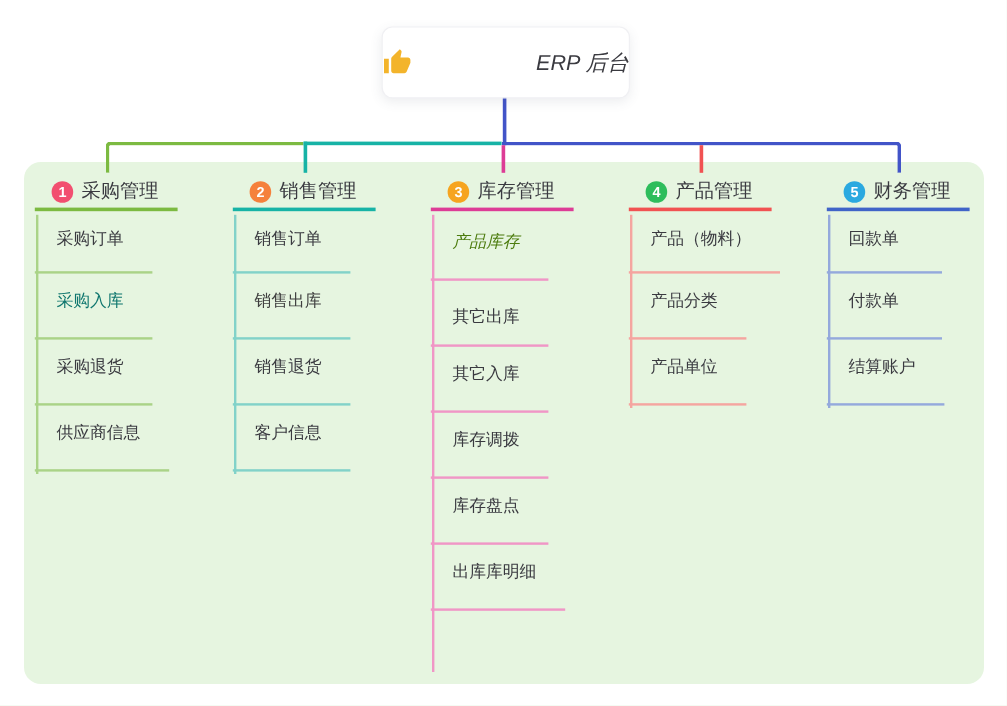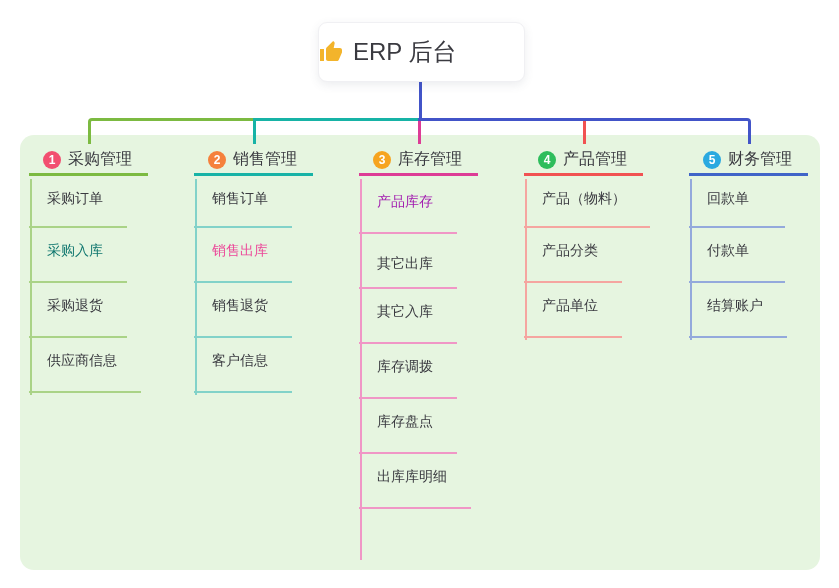--- a/index.html
+++ b/index.html
@@ -9,22 +9,22 @@
     font-family:"Liberation Sans","DejaVu Sans",sans-serif;
   }
   .panel{
     position:absolute;left:20px;top:135px;width:800px;height:435px;
     border-radius:14px;z-index:0;
   }
   .root-card{
     position:absolute;left:318px;top:22px;width:205px;height:58px;
     background:#fff;border:1px solid #f0f0f3;border-radius:9px;
     box-shadow:0 3px 10px rgba(70,80,100,.10);
-    display:flex;align-items:center;justify-content:flex-start;gap:10px;
-    font-size:24px;z-index:3;cursor:default;
+    display:flex;align-items:center;justify-content:space-between;gap:10px;
+    font-size:18px;z-index:3;cursor:default;font-style:italic;
   }
   .root-card svg{display:block}
   .line{position:absolute;z-index:1}
   .branch{position:absolute;top:146px;z-index:2}
   .b-header{
     display:flex;align-items:center;height:30px;min-width:119px;width:fit-content;
     box-sizing:border-box;padding:0 16px 0 14px;border-bottom:3px solid;
   }
   .b-badge{
     width:18px;height:18px;border-radius:50%;color:#fff;font-size:12px;line-height:18px;
@@ -88,39 +88,39 @@
     <div class="b-header" style="border-bottom-color: rgb(23, 179, 166);">
       <span class="b-badge" style="background: rgb(245, 129, 60); color: rgb(255, 255, 255);">2</span>
       <span class="b-label">销售管理</span>
     </div>
     <div class="b-vline" style="background: rgb(130, 210, 201); height: 216px;"></div>
     <div class="b-items">
         <div class="item first" style="border-bottom-color: rgb(130, 210, 201); font-family: Liberation Serif, serif;">
           <span style="color: rgb(58, 58, 64);">销售订单</span>
         </div>
         <div class="item" style="border-bottom-color: rgb(130, 210, 201);">
-          <span style="color: #ec4899;">销售出库</span>
+          <span style="color: #404040;">销售出库</span>
         </div>
         <div class="item" style="border-bottom-color: rgb(130, 210, 201);">
           <span style="color: rgb(58, 58, 64);">销售退货</span>
         </div>
         <div class="item" style="border-bottom-color: rgb(130, 210, 201);">
           <span style="color: rgb(58, 58, 64);">客户信息</span>
         </div>
       </div>
   </div>
     <div class="branch" style="left: 359px;">
     <div class="b-header" style="border-bottom-color: rgb(221, 60, 150);">
       <span class="b-badge" style="background: rgb(246, 164, 31); color: rgb(255, 255, 255);">3</span>
       <span class="b-label">库存管理</span>
     </div>
     <div class="b-vline" style="background: rgb(240, 150, 198); height: 381px;"></div>
     <div class="b-items">
         <div class="item" style="border-bottom-color: rgb(240, 150, 198);">
-          <span style="color: #a21caf;">产品库存</span>
+          <span style="color: #4d7c0f; font-style: italic;">产品库存</span>
         </div>
         <div class="item" style="border-bottom-color: rgb(240, 150, 198);">
           <span style="color: rgb(58, 58, 64); margin-top: 15px;">其它出库</span>
         </div>
         <div class="item" style="border-bottom-color: rgb(240, 150, 198);">
           <span style="color: rgb(58, 58, 64);">其它入库</span>
         </div>
         <div class="item" style="border-bottom-color: rgb(240, 150, 198);">
           <span style="color: rgb(58, 58, 64);">库存调拨</span>
         </div>

